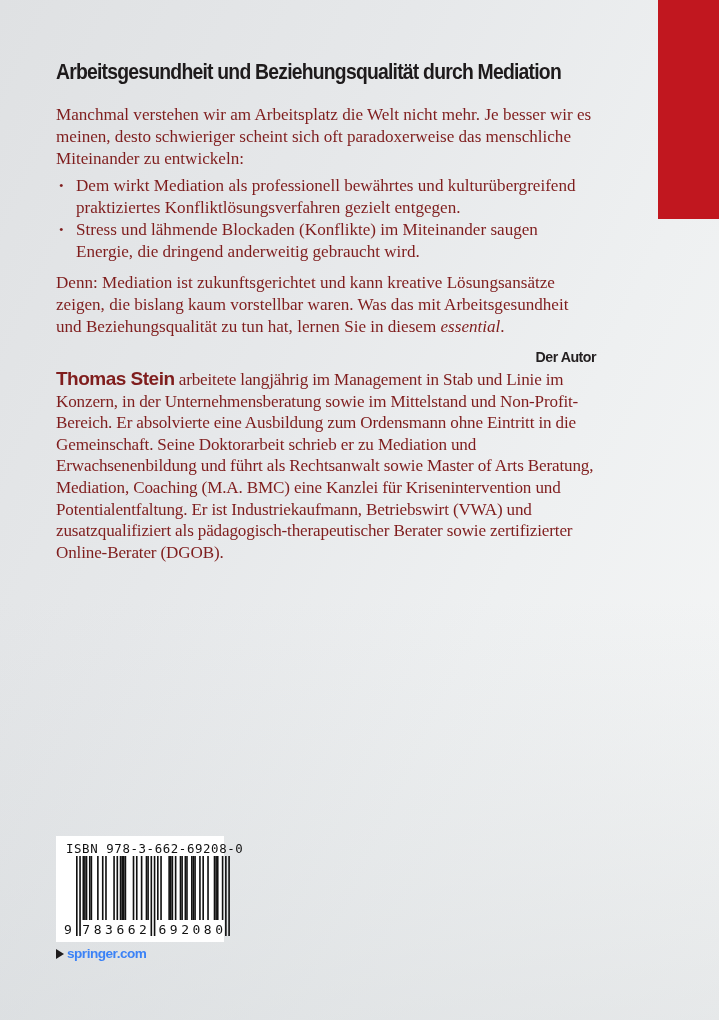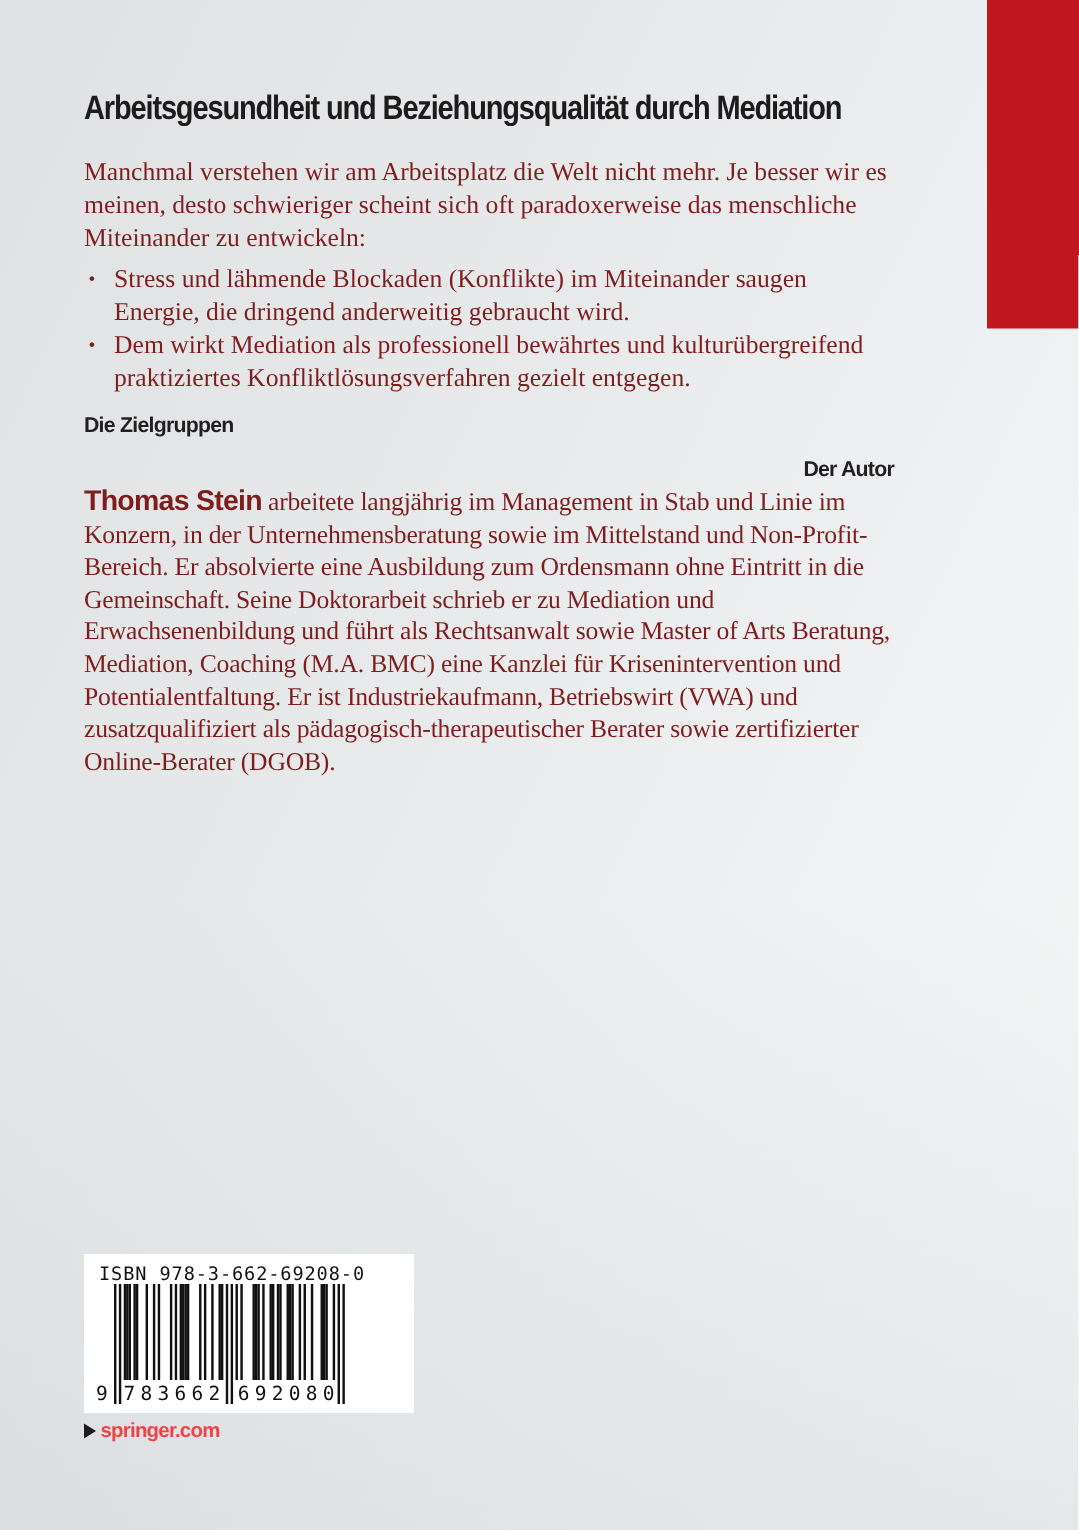--- a/index.html
+++ b/index.html
@@ -56,21 +56,21 @@
     }
     .h-zielgruppen { margin-top: 11px; }
     .zg-list { margin-top: 2px; }
     .h-autor { margin-top: 9px; text-align: right; }
     .author { margin-top: 1px; letter-spacing: -0.15px; line-height: 21.6px; }
     .author .name {
       font-family: "Liberation Sans", sans-serif;
       font-weight: bold; font-size: 19px; letter-spacing: -0.5px;
     }
     .barcode-box {
-      position: absolute; left: 56px; top: 836px; width: 220px; height: 106px;
+      position: absolute; left: 56px; top: 836px; width: 168px; height: 106px;
       background: #ffffff;
       text-decoration: underline;
     }
     .isbn-text {
       position: absolute; left: 10px; top: 5px;
       font-family: "DejaVu Sans Mono", monospace;
       font-size: 12.4px; letter-spacing: 0.6px; color: #111;
       white-space: nowrap;
     }
     .bars { position: absolute; left: 0; top: 0; width: 196px; height: 106px; }
@@ -84,42 +84,42 @@
       display: flex; align-items: center; gap: 3px;
     }
     .springer .arrow {
       width: 0; height: 0;
       border-top: 5px solid transparent; border-bottom: 5px solid transparent;
       border-left: 8px solid #1e1b1c;
     }
     .springer .url {
       font-family: "Liberation Sans", sans-serif;
       font-weight: bold; font-size: 13.6px; letter-spacing: -0.5px;
-      color: #ef4444;
+      color: #3b82f6;
     }
   </style>
 </head>
 <body>
 
 <div class="bottom-shade"></div>
 
 <div class="red-tab" id="redTab" style="background: rgb(193, 23, 31);"></div>
 
 <div class="content">
   <h1 class="title">Arbeitsgesundheit und Beziehungsqualität durch Mediation</h1>
 
   <p class="serif intro">Manchmal verstehen wir am Arbeitsplatz die Welt nicht mehr. Je besser wir es meinen, desto schwieriger scheint sich oft paradoxerweise das menschliche Miteinander zu entwickeln:</p>
 
   <ul class="bullets serif">
+    <li>Dem wirkt Mediation als professionell bewährtes und kulturübergreifend praktiziertes Konfliktlösungsverfahren gezielt entgegen.</li>
     <li>Stress und lähmende Blockaden (Konflikte) im Miteinander saugen Energie, die dringend anderweitig gebraucht wird.</li>
-    <li>Dem wirkt Mediation als professionell bewährtes und kulturübergreifend praktiziertes Konfliktlösungsverfahren gezielt entgegen.</li>
   </ul>
 
+  <p class="serif para2"><span>Denn: Mediation ist zukunftsgerichtet und kann kreative Lösungsansätze zeigen, die bislang kaum vorstellbar waren. Was das mit Arbeitsgesundheit und Beziehungsqualität zu tun hat, lernen Sie in diesem </span><em>essential</em><span>.</span></p>
 
-  <h2 class="heading h-zielgruppen">Die Zielgruppen</h2>
 
   <h2 class="heading h-autor">Der Autor</h2>
   <p class="serif author"><span class="name">Thomas Stein</span><span> arbeitete langjährig im Management in Stab und Linie im Konzern, in der Unternehmensberatung sowie im Mittelstand und Non-Profit-Bereich. Er absolvierte eine Ausbildung zum Ordensmann ohne Eintritt in die Gemeinschaft. Seine Doktorarbeit schrieb er zu Mediation und Erwachsenenbildung und führt als Rechtsanwalt sowie Master of Arts Beratung, Mediation, Coaching (M.A. BMC) eine Kanzlei für Krisenintervention und Potentialentfaltung. Er ist Industriekauf­mann, Betriebswirt (VWA) und zusatzqualifiziert als pädagogisch-therapeutischer Berater sowie zertifizierter Online-Berater (DGOB).</span></p>
 </div>
 
 <div class="barcode-box">
   <div class="isbn-text">ISBN 978-3-662-69208-0</div>
   <svg class="bars" id="barsSvg" viewBox="0 0 196 106" width="196" height="106">
       <rect x="20.00" y="20" width="1.62" height="80" fill="#111"></rect>
       <rect x="23.24" y="20" width="1.62" height="80" fill="#111"></rect>

